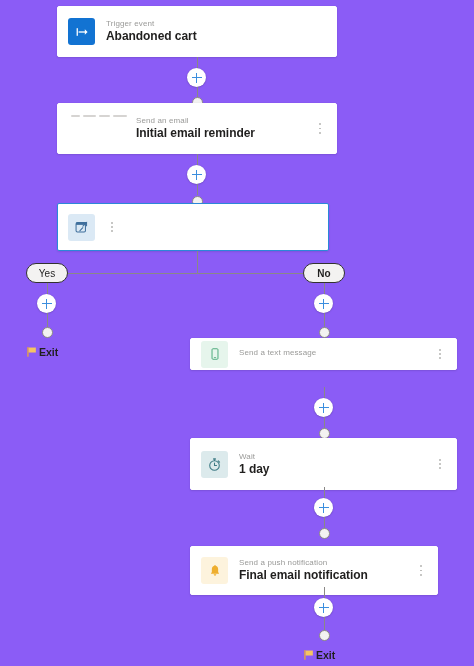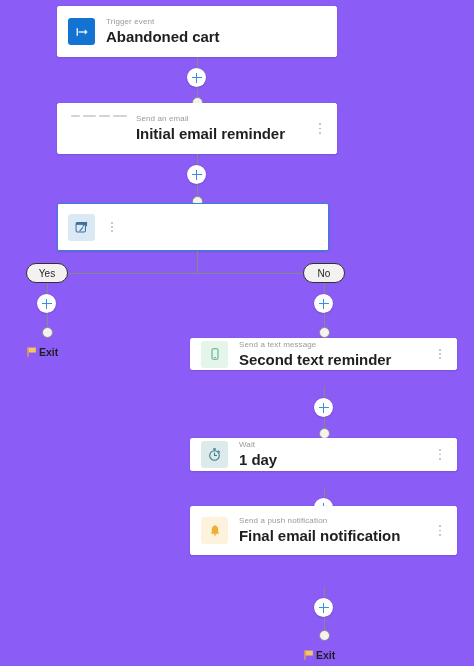--- a/index.html
+++ b/index.html
@@ -75,21 +75,21 @@
   }
   .card-text { flex: 1 1 auto; min-width: 0; line-height: 1.15; }
   .card-sub {
     font-size: 8px;
     color: #9a9a98;
     letter-spacing: 0.12px;
     margin-bottom: 2px;
     white-space: nowrap;
   }
   .card-title {
-    font-size: 15px;
+    font-size: 12px;
     font-weight: bold;
     color: #201f1e;
     letter-spacing: -0.05px;
     white-space: nowrap;
   }
   .kebab {
     flex: 0 0 12px;
     width: 12px; height: 20px;
     display: flex; flex-direction: column;
     align-items: center; justify-content: center;
@@ -204,21 +204,21 @@
         <i></i>
       </div>
   </div>
 
   <div class="vline" style="left:196.5px; top:251px; height:22px;"></div>
   <div class="hline" style="left:47px; top:273px; width:280px;"></div>
 
   <div class="pill" style="left:26px; top:263px; width:42px;">
     <span>Yes</span>
   </div>
-  <div class="pill" style="left:303px; top:263px; width:42px;">
+  <div class="pill" style="left:303px; top:263px; width:42px;font-weight:bold;">
     <span>No</span>
   </div>
 
   <div class="vline" style="left:46.5px; top:283px; height:11px;"></div>
   <div class="plus" style="left:37px; top:294px;"></div>
   <div class="vline" style="left:46.5px; top:313px; height:14px;"></div>
   <div class="dot" style="left:41.5px; top:327px;"></div>
 
   <div class="exit" style="left:25px; top:345px;">
     <svg width="14" height="14" viewBox="0 0 16 16" aria-hidden="true">
@@ -235,35 +235,34 @@
 
   <div class="card" style="left:190px; top:338px; width:267px; height:32px;">
     <div class="card-icon" style="background:#e6f5ec;">
       <svg width="14" height="14" viewBox="0 0 16 16" aria-hidden="true">
         <rect x="4.6" y="2.0" width="6.8" height="12" rx="1.1" fill="none" stroke="#4aa97a" stroke-width="1.1"></rect>
         <rect x="6.6" y="11.6" width="2.8" height="0.9" rx="0.45" fill="#4aa97a"></rect>
       </svg>
     </div>
     <div class="card-text">
       <div class="card-sub">Send a text message</div>
-      <div class="card-title">Second text reminder</div>
     </div>
     <div class="kebab">
         <i></i>
         <i></i>
         <i></i>
       </div>
   </div>
 
   <div class="vline" style="left:323.5px; top:387px; height:11px;"></div>
   <div class="plus" style="left:314px; top:398px;"></div>
   <div class="vline" style="left:323.5px; top:417px; height:12px;"></div>
   <div class="dot" style="left:318.5px; top:428px;"></div>
 
-  <div class="card" style="left:190px; top:438px; width:267px; height:33px;">
+  <div class="card" style="left:190px; top:438px; width:267px; height:52px;">
     <div class="card-icon" style="background:#dceaec;">
       <svg width="15" height="15" viewBox="0 0 16 16" aria-hidden="true">
         <circle cx="8" cy="9.1" r="5.1" fill="none" stroke="#3e7b85" stroke-width="1.15"></circle>
         <rect x="6.5" y="1.3" width="3" height="1.5" rx="0.4" fill="#3e7b85"></rect>
         <rect x="7.4" y="2.6" width="1.2" height="1.6" fill="#3e7b85"></rect>
         <path d="M8 6.3 L8 9.1 L10.2 9.1" fill="none" stroke="#3e7b85" stroke-width="1.1" stroke-linecap="round"></path>
         <path d="M12.0 4.1 L13.4 5.4" stroke="#3e7b85" stroke-width="1.2" stroke-linecap="round"></path>
       </svg>
     </div>
     <div class="card-text">
@@ -275,21 +274,21 @@
         <i></i>
         <i></i>
       </div>
   </div>
 
   <div class="vline" style="left:323.5px; top:487px; height:11px;"></div>
   <div class="plus" style="left:314px; top:498px;"></div>
   <div class="vline" style="left:323.5px; top:517px; height:12px;"></div>
   <div class="dot" style="left:318.5px; top:528px;"></div>
 
-  <div class="card" style="left:190px; top:506px; width:267px; height:49px;">
+  <div class="card" style="left:190px; top:546px; width:248px; height:49px;">
     <div class="card-icon" style="background:#fdf3dd;">
       <svg width="14" height="14" viewBox="0 0 16 16" aria-hidden="true">
         <path d="M8 2.1 C5.7 2.1 4.4 3.7 4.4 5.7 L4.4 9.0 L3.3 11.0 L12.7 11.0 L11.6 9.0 L11.6 5.7 C11.6 3.7 10.3 2.1 8 2.1 Z" fill="#eeae2e"></path>
         <rect x="7.3" y="1.0" width="1.4" height="1.5" rx="0.6" fill="#eeae2e"></rect>
         <path d="M6.5 11.8 C6.5 12.8 7.1 13.4 8 13.4 C8.9 13.4 9.5 12.8 9.5 11.8 Z" fill="#eeae2e"></path>
       </svg>
     </div>
     <div class="card-text">
       <div class="card-sub">Send a push notification</div>
       <div class="card-title">Final email notification</div>

